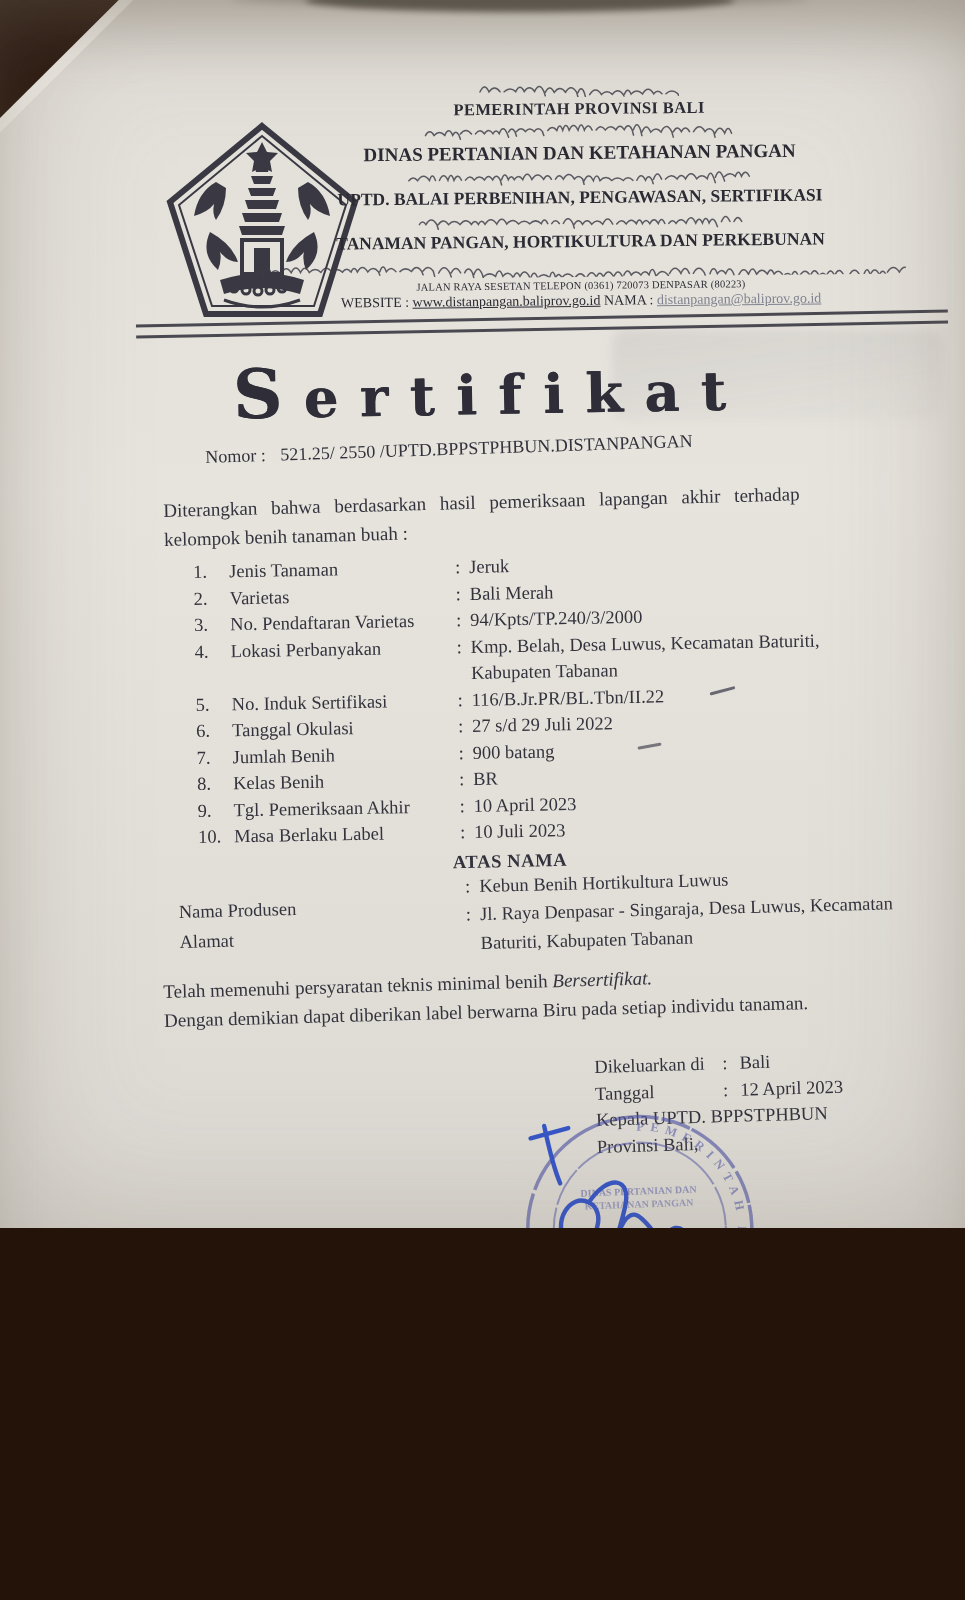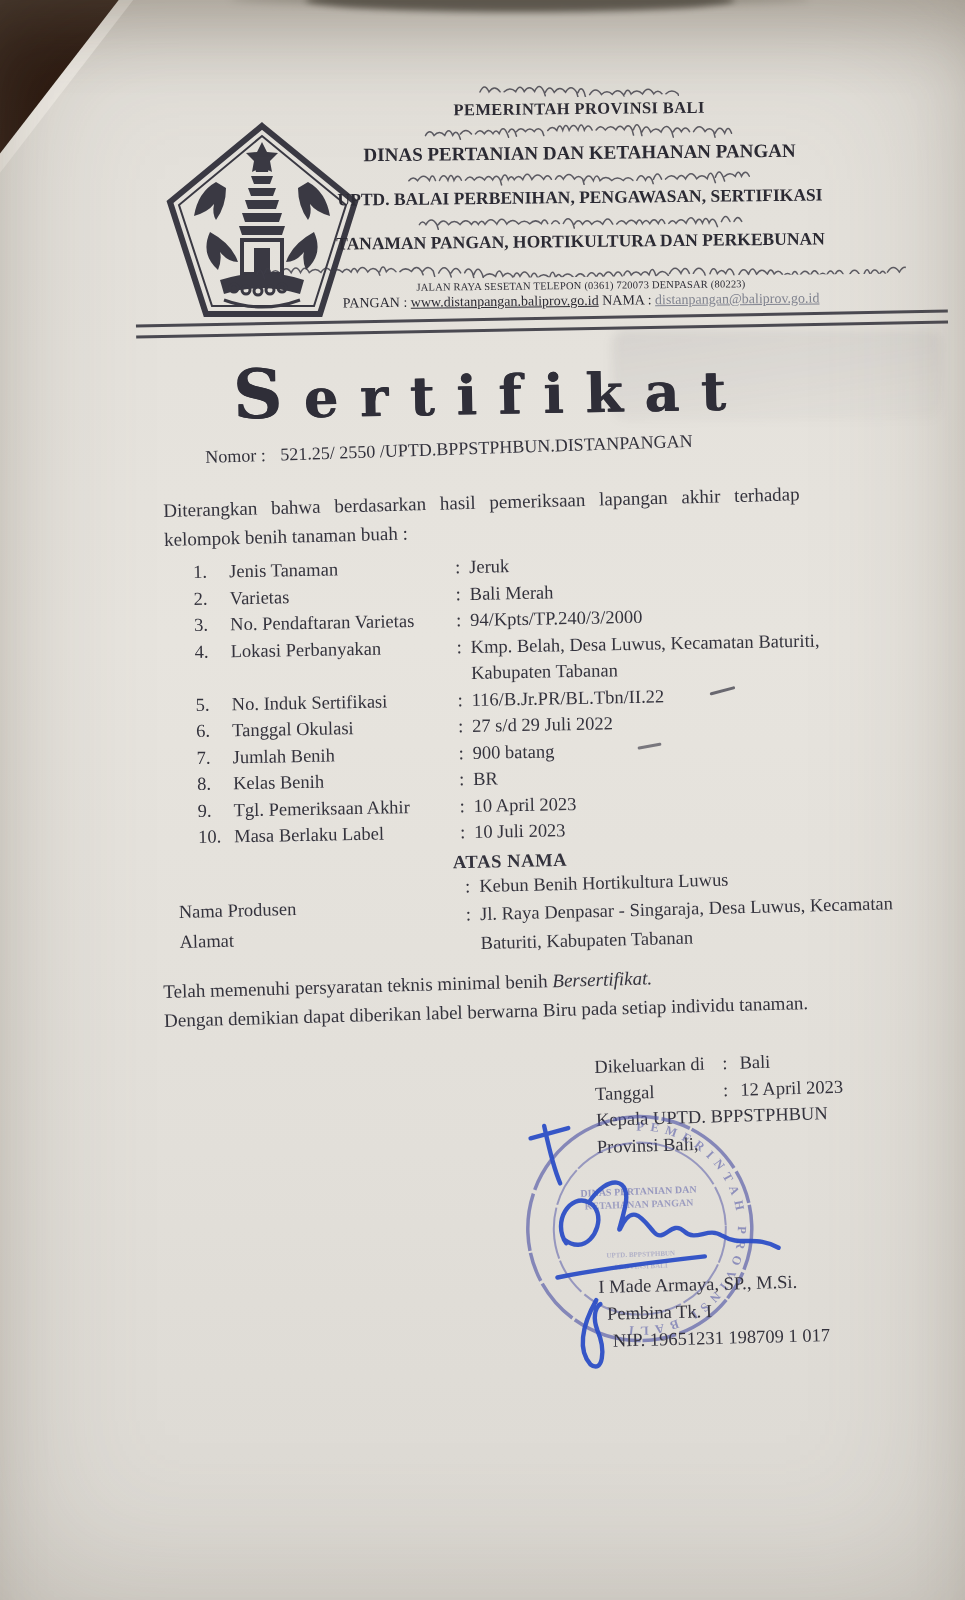--- a/index.html
+++ b/index.html
@@ -1,16 +1,16 @@
 <!DOCTYPE html>
 <html><head>
 <meta charset="utf-8">
 <style>
   html,body{margin:0;padding:0;background:#241308;}
-  .scene{position:relative;width:965px;height:1600px;overflow:hidden;
+  .scene{position:relative;width:965px;height:1228px;overflow:hidden;
          background:linear-gradient(160deg,#351d10,#4a2a18 40%,#2e1a0d);
          font-family:"Liberation Serif",serif;color:#34333d;}
   .paper{position:absolute;inset:0;
          background:linear-gradient(180deg,#d7d3cc 0%,#e3e0da 6%,#e7e4de 40%,#e2dfd9 72%,#dcd9d3 100%);}
   .paper::after{content:'';position:absolute;inset:0;pointer-events:none;
          box-shadow:inset 0 0 150px rgba(112,102,86,.28), inset 0 45px 70px -30px rgba(110,100,85,.38);}
   .corner-light{position:absolute;inset:0;background:#f1eee8;
          clip-path:polygon(0 0,13.8% 0,0 10.8%);}
   .corner-brown{position:absolute;inset:0;background:linear-gradient(135deg,#24130b,#5d3a24 75%);
          clip-path:polygon(0 0,12.3% 0,0 9.6%);}
@@ -146,21 +146,21 @@
       <div class="lh-office">UPTD. BALAI PERBENIHAN, PENGAWASAN, SERTIFIKASI</div>
       <svg class="aksara" width="325" height="20">
           <path d="M1 14 q 3.3 -5.1 6.6 0 q 5.4 -9.3 10.9 0 l 1.4 4.8 m 0 -4.5 q 5.1 -7.6 10.3 0 q 5.8 -6.2 11.5 0 q 5.8 -7.7 11.5 0 q 3.4 -5.8 6.8 0 q 3.3 -6.1 6.7 0 q 5.9 -9.1 11.8 0 q 5.0 -9.9 10.0 0 q 5.9 -7.2 11.8 0 q 5.6 -5.1 11.2 0 q 5.8 -5.7 11.5 0 q 3.2 -7.4 6.4 0 m 4 0 q 3.8 -5.4 7.6 0 m 4 0 q 4.7 -9.3 9.5 0 l 1.4 4.7 m 0 -3.6 q 4.2 -7.1 8.3 0 q 4.6 -7.3 9.2 0 q 5.5 -6.5 11.0 0 q 5.0 -10.4 10.0 0 m 4 0 q 4.7 -6.3 9.5 0 q 5.1 -7.0 10.2 0 q 3.0 -7.4 6.0 0 q 3.7 -6.4 7.4 0 q 4.3 -7.9 8.5 0 q 3.3 -8.2 6.5 0 m 4 0 q 3.6 -5.6 7.2 0 q 5.0 -7.2 10.1 0 q 4.8 -10.9 9.6 0 q 3.4 -7.9 6.8 0 q 3.3 -9.0 6.6 0 q 3.5 -7.3 6.9 0 l 1.4 3.9 m 0 -5.2 m 4 0 q 4.3 -10.4 8.6 0 m 4 0 q 3.8 -8.0 7.7 0" fill="none" stroke="#3d3c47" stroke-width="1.5" stroke-linecap="round" opacity="0.82"></path>
         </svg>
       <div class="lh-office2">TANAMAN PANGAN, HORTIKULTURA DAN PERKEBUNAN</div>
       <svg class="aksara" width="650" height="24">
           <path d="M1 18 q 3.1 -8.7 6.3 0 l 1.4 4.7 m 0 -5.7 q 3.2 -9.3 6.5 0 q 4.4 -5.1 8.9 0 l 1.4 5.1 m 0 -5.4 q 4.9 -8.1 9.9 0 q 4.7 -9.2 9.3 0 q 4.4 -8.7 8.8 0 q 5.9 -5.8 11.7 0 q 5.3 -8.1 10.7 0 q 5.4 -5.3 10.7 0 q 4.3 -5.9 8.6 0 q 3.2 -6.9 6.3 0 q 5.2 -9.1 10.4 0 q 5.3 -6.5 10.7 0 l 1.4 3.4 m 0 -3.4 q 3.3 -9.7 6.5 0 q 4.8 -6.5 9.6 0 m 4 0 q 5.7 -5.3 11.5 0 q 5.2 -7.9 10.3 0 l 1.4 3.5 m 0 -3.8 q 5.0 -6.9 10.1 0 l 1.4 5.4 m 0 -3.2 m 4 0 q 5.6 -10.6 11.2 0 l 1.4 4.0 m 0 -4.0 q 4.7 -8.9 9.4 0 m 4 0 q 3.9 -7.5 7.8 0 l 1.4 5.4 m 0 -3.5 q 4.2 -10.4 8.5 0 l 1.4 5.1 m 0 -3.1 q 5.9 -5.2 11.8 0 q 3.7 -10.6 7.3 0 q 4.8 -6.0 9.5 0 l 1.4 5.6 m 0 -5.2 q 3.1 -7.3 6.2 0 q 4.6 -9.2 9.3 0 l 1.4 5.1 m 0 -3.5 q 3.5 -9.7 7.0 0 q 5.9 -6.5 11.9 0 q 3.0 -10.9 6.0 0 q 3.1 -6.7 6.3 0 q 5.9 -7.2 11.7 0 l 1.4 4.0 m 0 -3.6 q 5.3 -8.4 10.6 0 l 1.4 5.2 m 0 -5.8 q 4.7 -8.9 9.4 0 q 3.5 -7.6 7.0 0 q 5.1 -9.9 10.3 0 q 4.4 -9.8 8.8 0 l 1.4 3.5 m 0 -5.2 q 3.7 -8.2 7.4 0 q 4.8 -6.1 9.7 0 q 4.0 -6.2 8.1 0 q 3.3 -10.7 6.5 0 l 1.4 4.6 m 0 -4.3 q 5.5 -6.9 11.1 0 l 1.4 4.6 m 0 -6.0 q 5.7 -10.4 11.5 0 q 4.2 -9.9 8.4 0 m 4 0 q 5.6 -9.9 11.2 0 l 1.4 4.7 m 0 -4.1 m 4 0 q 3.7 -9.7 7.4 0 q 4.2 -6.4 8.4 0 q 3.9 -9.2 7.8 0 l 1.4 6.0 m 0 -5.0 m 4 0 q 4.8 -9.5 9.6 0 q 4.0 -10.7 8.0 0 q 5.4 -8.0 10.8 0 q 3.4 -8.0 6.8 0 q 4.0 -5.7 8.0 0 l 1.4 5.6 m 0 -3.5 q 4.0 -5.2 8.0 0 q 3.3 -9.0 6.7 0 l 1.4 5.8 m 0 -5.7 q 5.3 -9.3 10.6 0 q 4.3 -10.2 8.7 0 q 3.8 -5.2 7.5 0 q 4.1 -9.6 8.1 0 q 4.6 -10.0 9.3 0 l 1.4 4.3 m 0 -4.6 m 4 0 q 5.3 -9.9 10.5 0 m 4 0 q 3.3 -10.7 6.5 0 q 4.5 -9.6 9.1 0 q 3.4 -7.3 6.7 0 l 1.4 3.3 m 0 -5.9 q 5.9 -9.0 11.9 0 q 5.6 -9.7 11.1 0 m 4 0" fill="none" stroke="#3d3c47" stroke-width="1.5" stroke-linecap="round" opacity="0.82"></path>
         </svg>
       <div class="lh-address">JALAN RAYA SESETAN TELEPON (0361) 720073 DENPASAR (80223)</div>
       <div class="lh-web">
-        <span>PANGAN :</span>
+        <span>WEBSITE :</span>
         <span class="url">www.distanpangan.baliprov.go.id</span>
         <span>NAMA :</span>
         <span class="email">distanpangan@baliprov.go.id</span>
       </div>
     </div>
 
     <div class="rule"></div>
 
     <div class="title">Sertifikat</div>
 

